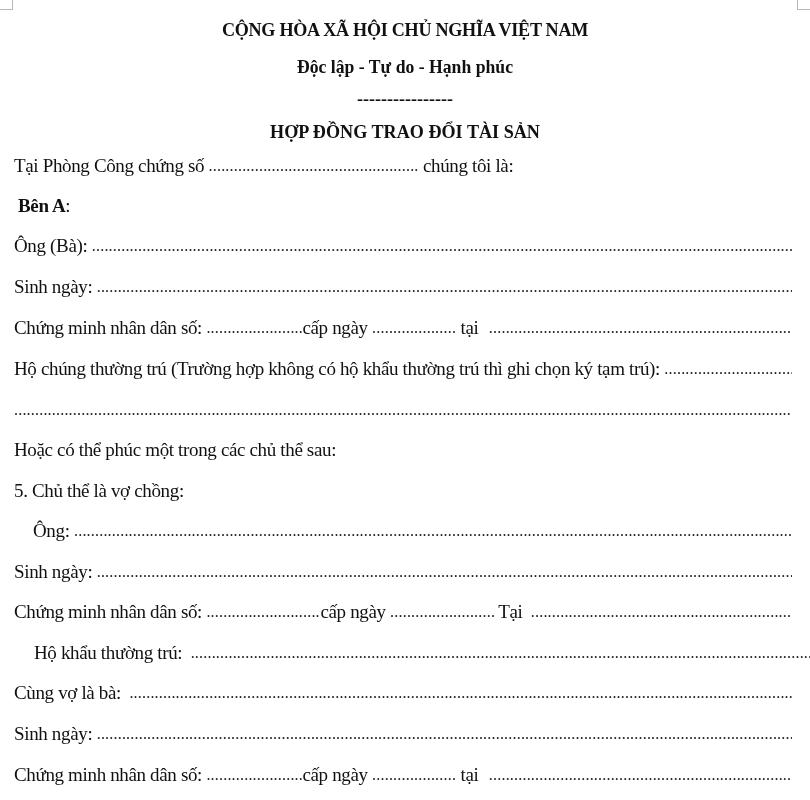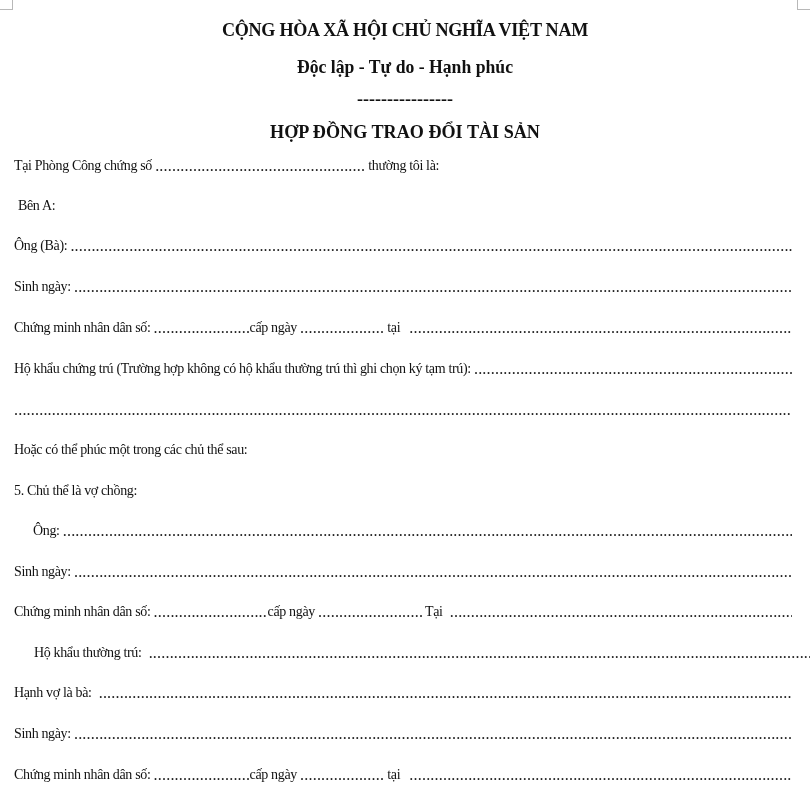--- a/index.html
+++ b/index.html
@@ -10,45 +10,45 @@
   .mark { position: absolute; border-color: #b8b8b8; border-style: solid; border-width: 0; }
   .mark-tl { left: 0; top: 0; width: 12px; height: 9px; border-right-width: 1px; border-bottom-width: 1px; }
   .mark-tr { left: 797px; top: 0; width: 13px; height: 9px; border-left-width: 1px; border-bottom-width: 1px; }
   .center { position: absolute; left: 0; width: 810px; text-align: center; white-space: nowrap; }
   .h1 { top: 19px; font-size: 19.5px; font-weight: bold; letter-spacing: -0.3px; transform: scaleX(0.93); transform-origin: 50% 50%; }
   .h2 { top: 56px; font-size: 19px; font-weight: bold; transform: scaleX(0.93); }
   .sep { top: 89px; font-size: 18px; font-weight: bold; letter-spacing: 0px; }
   .h3 { top: 121px; font-size: 19.5px; font-weight: bold; transform: scaleX(0.93); }
   .line {
     position: absolute; left: 14px; width: 778px; height: 26px;
-    font-size: 14px; line-height: 26px; white-space: nowrap;
+    font-size: 19px; line-height: 26px; white-space: nowrap;
     display: flex; align-items: flex-end;
   }
   .line .txt { flex: 0 0 auto; letter-spacing: -0.35px; }
   .line .fill { flex: 1 1 auto; overflow: hidden; white-space: nowrap; letter-spacing: 0.2px; font-size: 16px; color: #222; }
   .line .fill.fixed { flex: 0 0 auto; }
-  .bold { font-weight: normal; }
+  .bold { font-weight: bold; }
   .ital { }
   .fill::after { content: "................................................................................................................................................................................................................................................................................"; }
 </style>
 </head>
 <body>
 
 <div class="mark mark-tl"></div>
 <div class="mark mark-tr"></div>
 
 <div class="center h1">CỘNG HÒA XÃ HỘI CHỦ NGHĨA VIỆT NAM</div>
 <div class="center h2">Độc lập - Tự do - Hạnh phúc</div>
 <div class="center sep">----------------</div>
 <div class="center h3">HỢP ĐỒNG TRAO ĐỔI TÀI SẢN</div>
 
 <div class="line" style="top:153px;">
   <span class="txt" style="white-space: pre;">Tại Phòng Công chứng số </span>
   <span class="fill fixed" style="width:210px;"></span>
-  <span class="txt" style="white-space: pre;"> thường tôi là:</span>
+  <span class="txt" style="white-space: pre;"> chúng tôi là:</span>
 </div>
 
 <div class="line" style="top:193px; left:18px;">
   <span class="txt bold" style="white-space: pre;">Bên A</span>
   <span class="txt" style="white-space: pre;">:</span>
 </div>
 
 <div class="line" style="top:233px;">
   <span class="txt" style="white-space: pre;">Ông </span>
   <span class="txt ital" style="white-space: pre;">(Bà)</span>
@@ -64,21 +64,21 @@
 <div class="line" style="top:315px;">
   <span class="txt" style="white-space: pre;">Chứng minh nhân dân số: </span>
   <span class="fill fixed" style="width:96px;"></span>
   <span class="txt" style="white-space: pre;">cấp ngày </span>
   <span class="fill fixed" style="width:84px;"></span>
   <span class="txt" style="white-space: pre;"> tại </span>
   <span class="fill" style="margin-left:6px;"></span>
 </div>
 
 <div class="line" style="top:356px;">
-  <span class="txt" style="white-space: pre;">Hộ khẩu chứng trú (</span>
+  <span class="txt" style="white-space: pre;">Hộ chúng thường trú (</span>
   <span class="txt ital" style="white-space: pre;">Trường hợp không có hộ khẩu thường trú thì ghi chọn ký tạm trú</span>
   <span class="txt" style="white-space: pre;">): </span>
   <span class="fill"></span>
 </div>
 
 <div class="line" style="top:397px;">
   <span class="fill"></span>
 </div>
 
 <div class="line" style="top:437px;">
@@ -107,21 +107,21 @@
   <span class="txt" style="white-space: pre;"> Tại </span>
   <span class="fill" style="margin-left:4px;"></span>
 </div>
 
 <div class="line" style="top:640px;margin-left:20px;">
   <span class="txt" style="white-space: pre;">Hộ khẩu thường trú: </span>
   <span class="fill" style="margin-left:4px;"></span>
 </div>
 
 <div class="line" style="top:680px;">
-  <span class="txt" style="white-space: pre;">Hạnh vợ là bà: </span>
+  <span class="txt" style="white-space: pre;">Cùng vợ là bà: </span>
   <span class="fill" style="margin-left:4px;"></span>
 </div>
 
 <div class="line" style="top:721px;">
   <span class="txt" style="white-space: pre;">Sinh ngày: </span>
   <span class="fill"></span>
 </div>
 
 <div class="line" style="top:762px;">
   <span class="txt" style="white-space: pre;">Chứng minh nhân dân số: </span>

